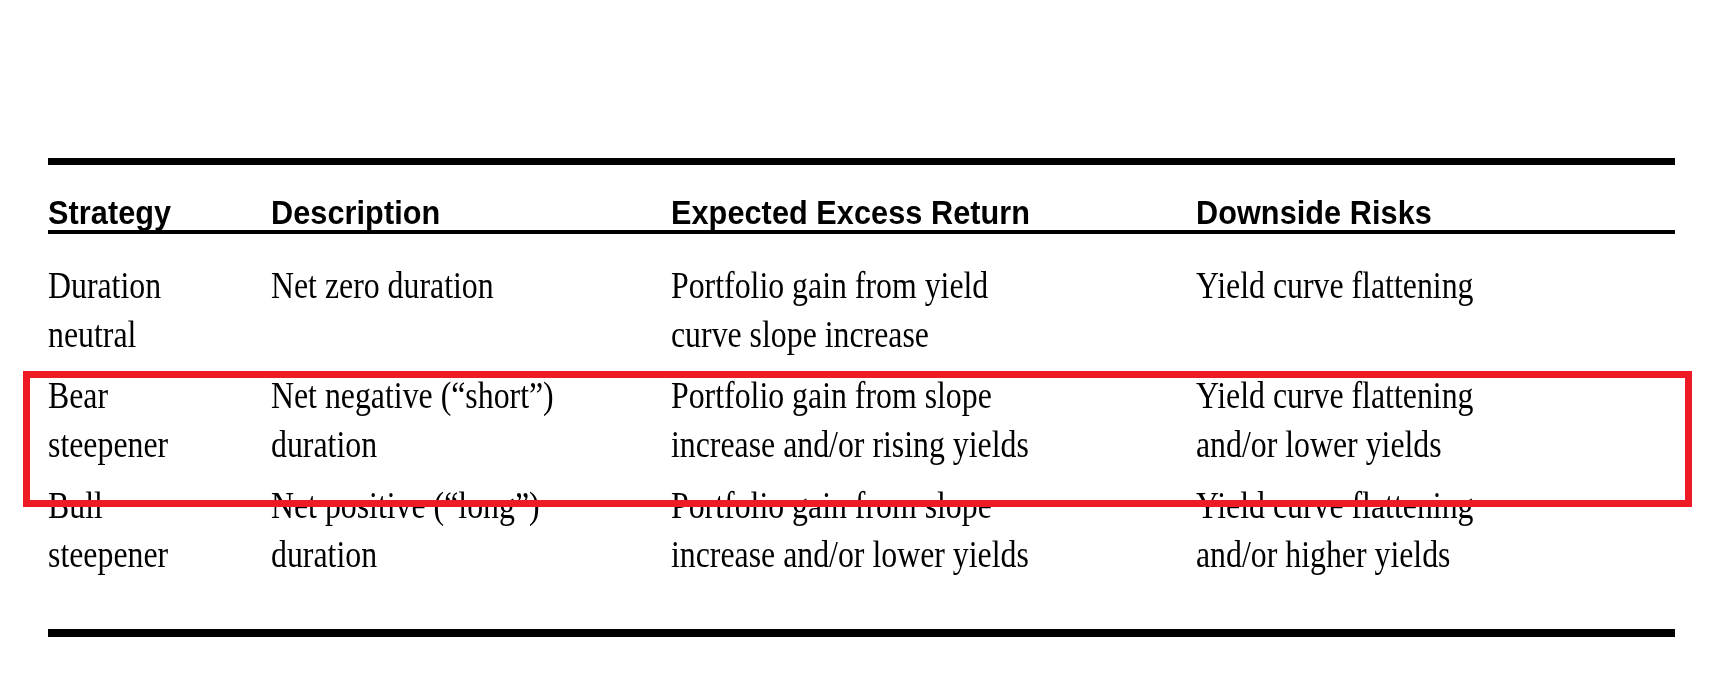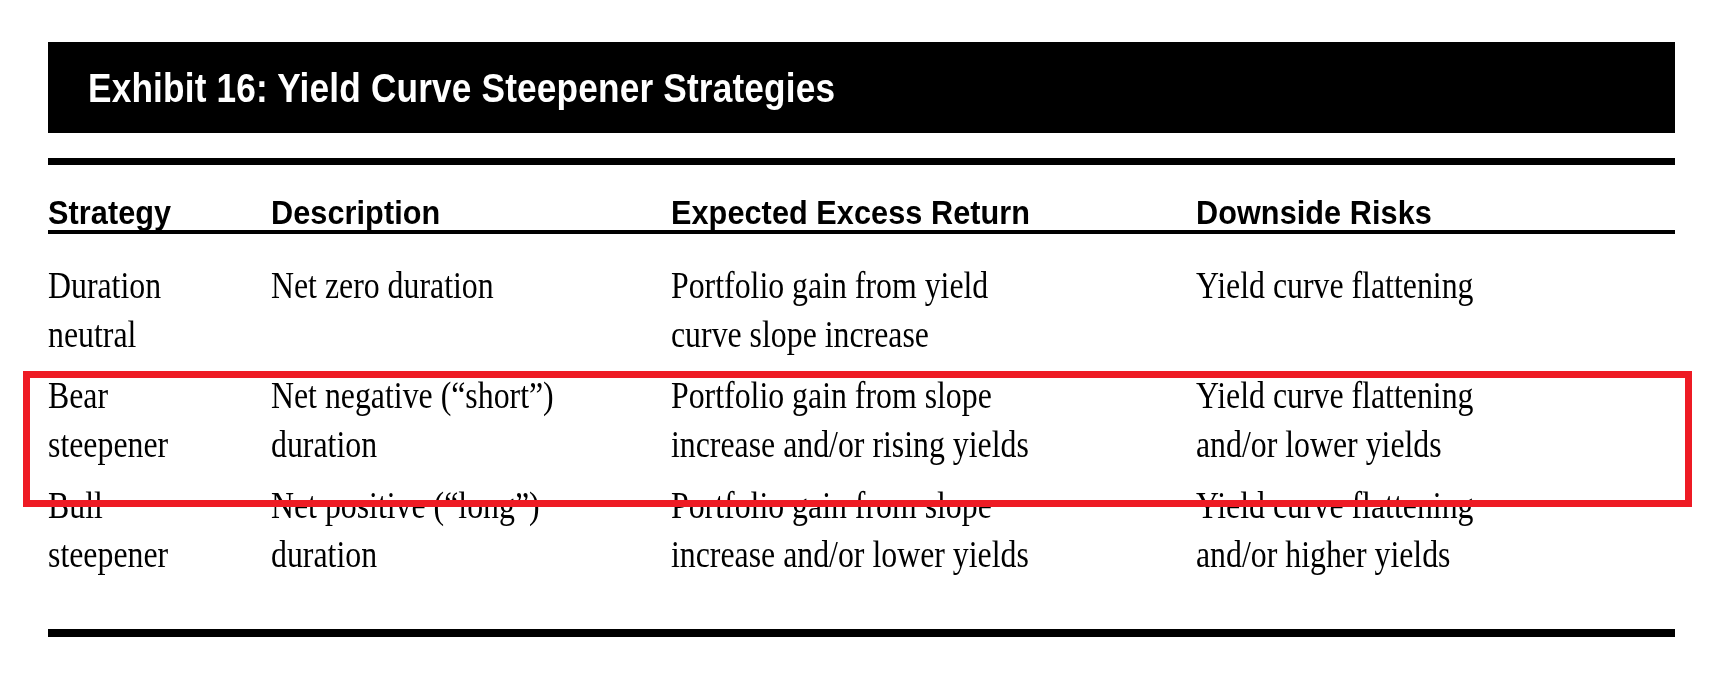--- a/index.html
+++ b/index.html
@@ -140,23 +140,20 @@
     border: 7px solid #ee1b24;
     box-sizing: border-box;
     pointer-events: none;
   }
 </style>
 </head>
 <body>
 
 <div id="exhibit">
 
-  <div class="title-banner">
-    <div class="title-text">Exhibit 16: Yield Curve Steepener Strategies</div>
-  </div>
 
   <div class="rule rule-top-thick"></div>
   <div class="rule rule-under-head"></div>
   <div class="rule rule-bottom-thick"></div>
 
   <div class="table-area">
 
     <div class="row header-row">
       <div class="cell col-1">Strategy</div>
       <div class="cell col-2">Description</div>

